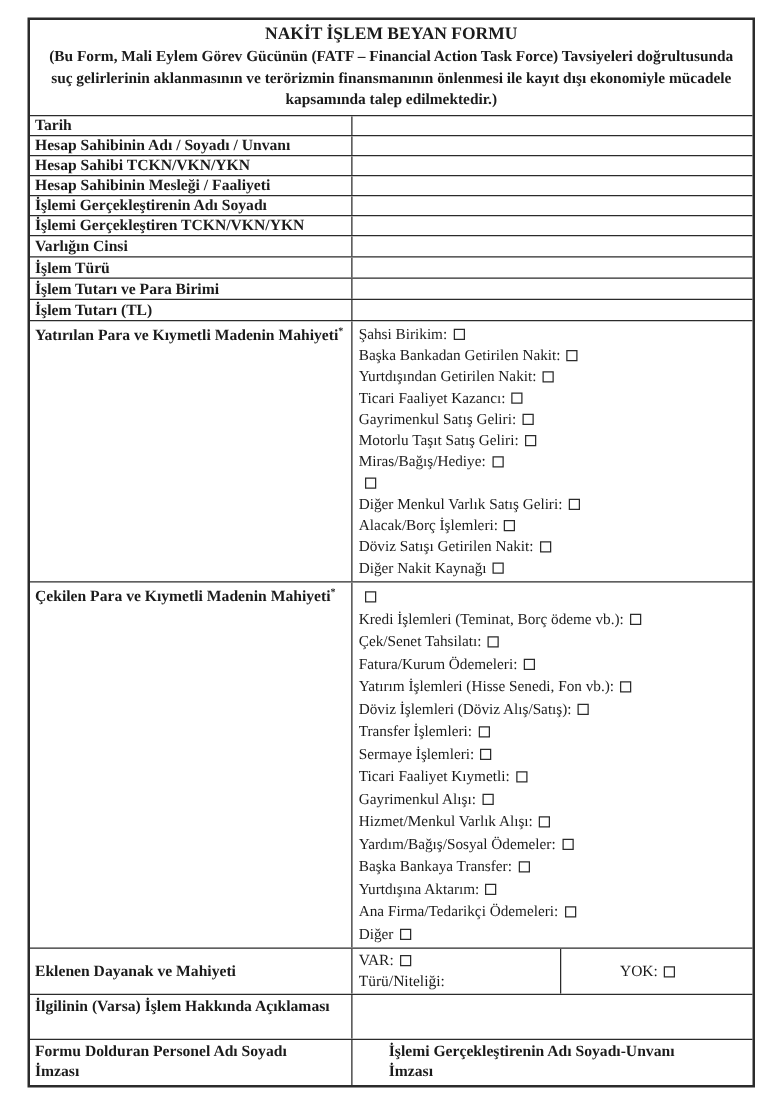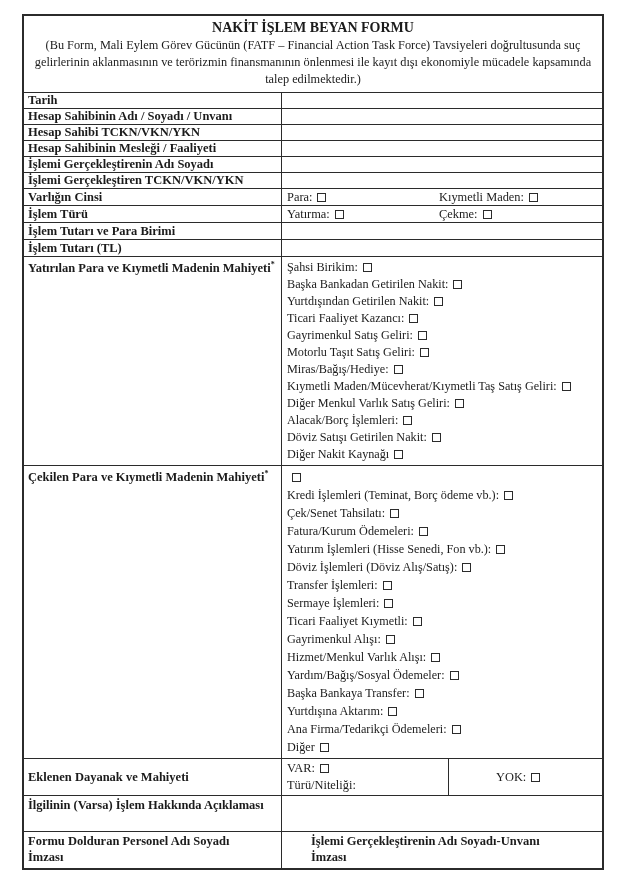--- a/index.html
+++ b/index.html
@@ -8,30 +8,30 @@
     position:relative; width:626px; height:886px; background:#ffffff;
     font-family:"Liberation Serif","DejaVu Serif",serif; color:#1b1b1b;
   }
   .form {
     position:absolute; left:22px; top:14px; width:582px;
     border:2px solid #2b2b2b; background:#ffffff;
   }
   
   .header { padding:3px 6px 4px; text-align:center; }
   .title { font-weight:bold; font-size:14px; line-height:18px; }
-  .subtitle { font-weight:normal; font-size:12.3px; line-height:17px; }
+  .subtitle { font-weight:bold; font-size:12.3px; line-height:17px; }
   
   .row { display:flex; border-top:1px solid #2b2b2b; overflow:hidden; }
   .lab {
     width:258px; flex:0 0 258px; border-right:1px solid #2b2b2b;
     padding:0 4px; font-weight:bold; font-size:12.5px; line-height:16px;
   }
   .val { flex:1 1 auto; padding:0 5px; font-size:12.4px; }
   .r16 { height:16px; } .r16 .lab, .r16 .val { line-height:15px; }
-  .r17 { height:17px; } .r17 .lab, .r17 .val { line-height:16px; }
+  .r17 { height:17px;flex-direction:column; } .r17 .lab, .r17 .val { line-height:16px; }
   
   .opts { display:flex; align-items:flex-end;gap:14px; }
   .opt { white-space:nowrap; }
   .opt.first { width:138px; flex:0 0 138px; }
   
   .cb {
     display:inline-block; width:9px; height:9px; border:1px solid #2b2b2b;
     margin-left:5px; vertical-align:-1px; background:#fff;
   }
   
@@ -122,21 +122,21 @@
         <span><span>Yatırılan Para ve Kıymetli Madenin Mahiyeti</span><sup class="fn">*</sup></span>
       </div>
       <div class="val list list-deposit">
         <div class="ol"><span class="ot">Şahsi Birikim:</span><span class="cb"></span></div>
         <div class="ol"><span class="ot">Başka Bankadan Getirilen Nakit:</span><span class="cb"></span></div>
         <div class="ol"><span class="ot">Yurtdışından Getirilen Nakit:</span><span class="cb"></span></div>
         <div class="ol"><span class="ot">Ticari Faaliyet Kazancı:</span><span class="cb"></span></div>
         <div class="ol"><span class="ot">Gayrimenkul Satış Geliri:</span><span class="cb"></span></div>
         <div class="ol"><span class="ot">Motorlu Taşıt Satış Geliri:</span><span class="cb"></span></div>
         <div class="ol"><span class="ot">Miras/Bağış/Hediye:</span><span class="cb"></span></div>
-        <div class="ol"><span class="ot">Kıymetli Maden/Mücevherat/Kıymetli Taş Satış Geliri:</span><span class="cb"></span></div>
+        <div class="ol"><span class="cb"></span></div>
         <div class="ol"><span class="ot">Diğer Menkul Varlık Satış Geliri:</span><span class="cb"></span></div>
         <div class="ol"><span class="ot">Alacak/Borç İşlemleri:</span><span class="cb"></span></div>
         <div class="ol"><span class="ot">Döviz Satışı Getirilen Nakit:</span><span class="cb"></span></div>
         <div class="ol"><span class="ot">Diğer Nakit Kaynağı</span><span class="cb"></span></div>
       </div>
     </div>
 
     <div class="row sec">
       <div class="lab">
         <span><span>Çekilen Para ve Kıymetli Madenin Mahiyeti</span><sup class="fn">*</sup></span>

